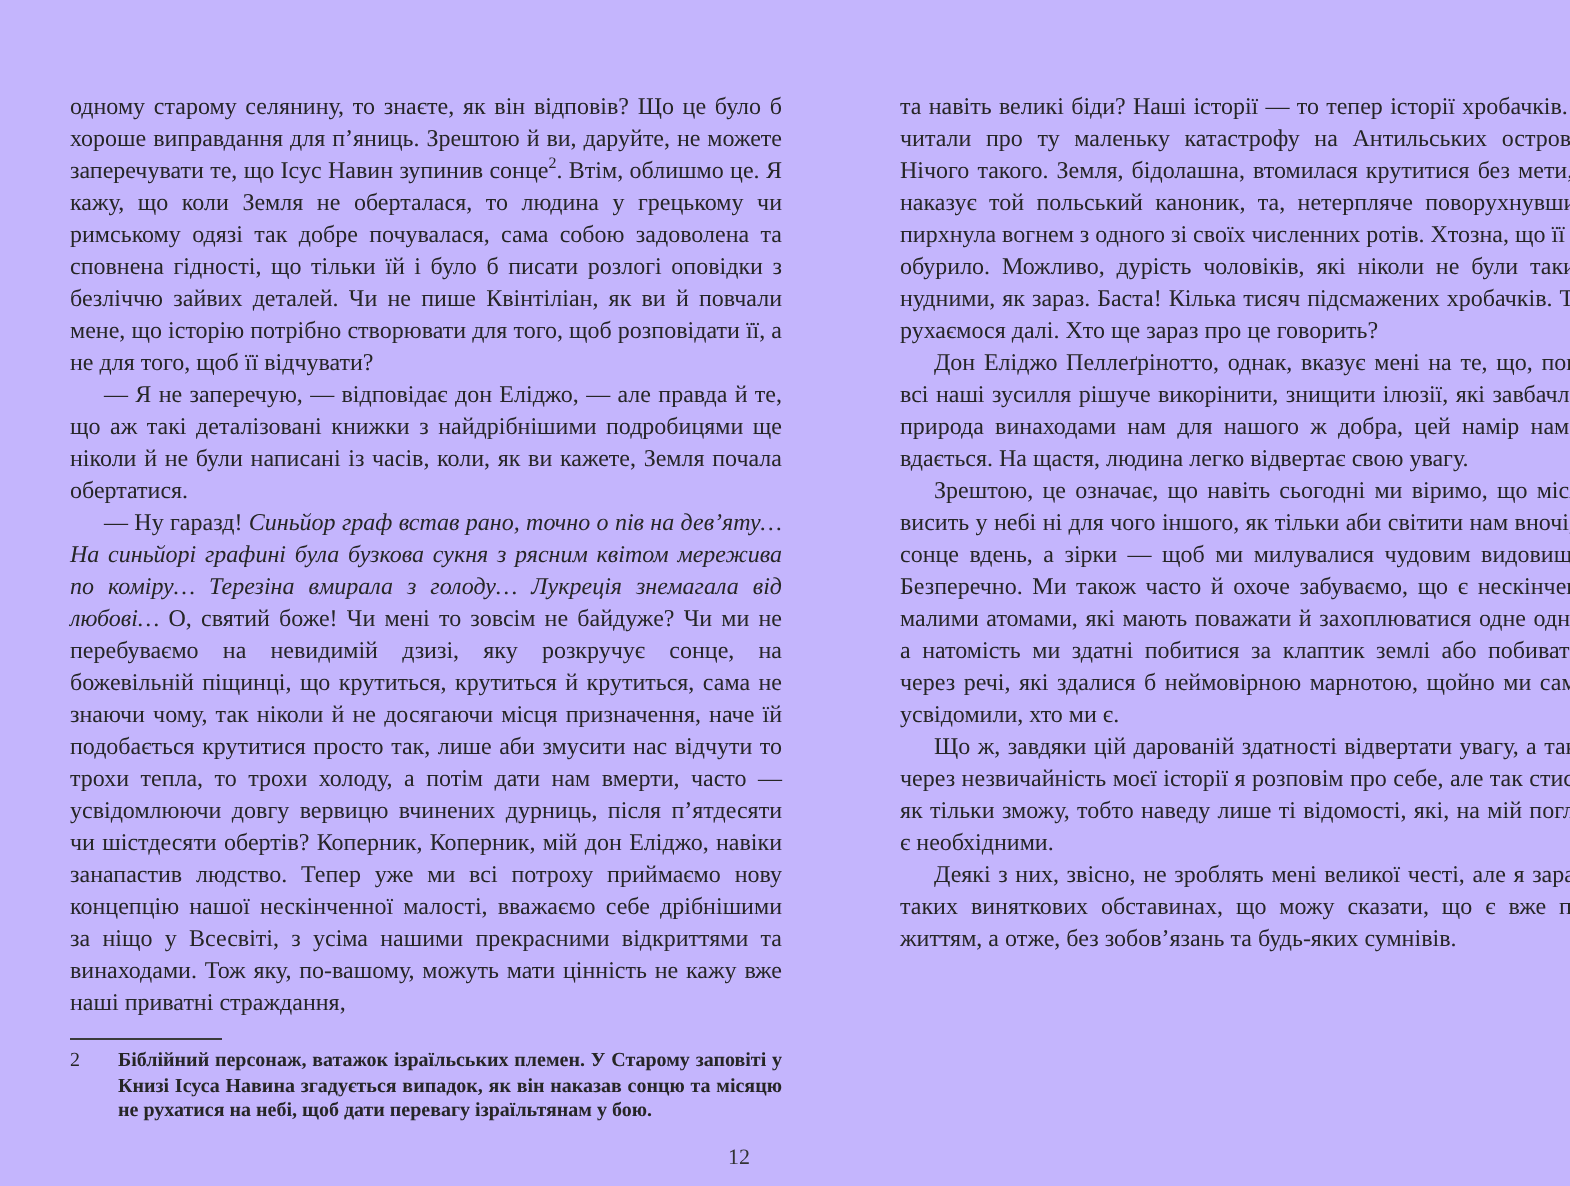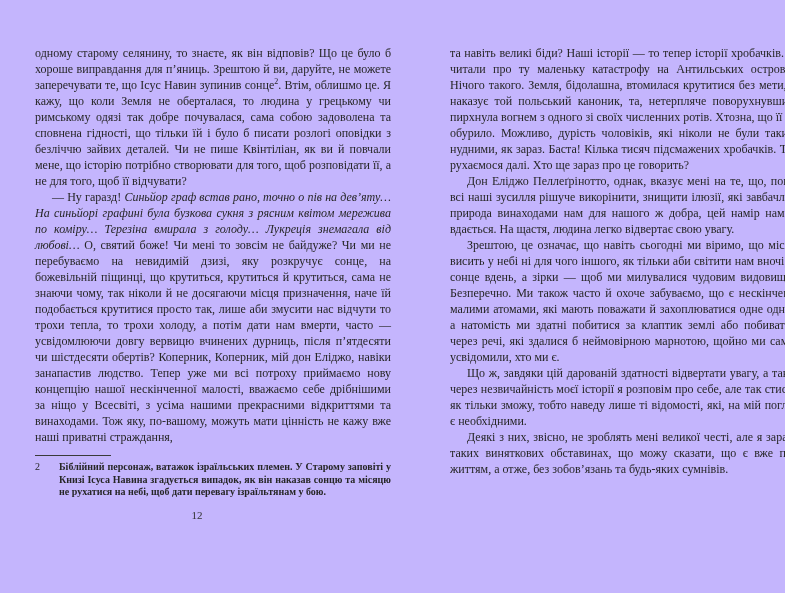--- a/index.html
+++ b/index.html
@@ -45,33 +45,34 @@
     font-size: 10px;
     line-height: 12.6px;
   }
   .footnote-num { flex: 0 0 24px; }
   .footnote-body { flex: 1; text-align: justify; font-weight: bold; }
   .page-number {
     margin-top: 8px;
     position: relative;
     left: -16px;
     width: 356px;
-    text-align: center;
+    text-align: right;
     font-size: 11px;
     color: #333333;
   }
 </style>
 </head>
 <body>
 
 <div class="spread">
 
   <section class="page page-left">
     <div class="body-text">
         <p class="para"><span>одному старому селянину, то знаєте, як він відповів? Що це було б хороше виправдання для п’яниць. Зрештою й ви, даруйте, не можете заперечувати те, що Ісус Навин зупинив сонце</span><sup>2</sup><span>. Втім, облишмо це. Я кажу, що коли Земля не оберталася, то людина у грецькому чи римському одязі так добре почувалася, сама собою задоволена та сповнена гідності, що тільки їй і було б писати розлогі оповідки з безліччю зайвих деталей. Чи не пише Квінтіліан, як ви й повчали мене, що історію потрібно створювати для того, щоб розповідати її, а не для того, щоб її відчувати?</span></p>
+        <p class="para indent"><span>— Я не заперечую, — відповідає дон Еліджо, — але правда й те, що аж такі деталізовані книжки з найдрібнішими подробицями ще ніколи й не були написані із часів, коли, як ви кажете, Земля почала обертатися.</span></p>
         <p class="para indent"><span>— Ну гаразд! </span><em>Синьйор граф встав рано, точно о пів на дев’яту… На синьйорі графині була бузкова сукня з рясним квітом мережива по коміру… Терезіна вмирала з голоду… Лукреція знемагала від любові… </em><span>О, святий боже! Чи мені то зовсім не байдуже? Чи ми не перебуваємо на невидимій дзизі, яку розкручує сонце, на божевільній піщинці, що крутиться, крутиться й крутиться, сама не знаючи чому, так ніколи й не досягаючи місця призначення, наче їй подобається крутитися просто так, лише аби змусити нас відчути то трохи тепла, то трохи холоду, а потім дати нам вмерти, часто — усвідомлюючи довгу вервицю вчинених дурниць, після п’ятдесяти чи шістдесяти обертів? Коперник, Коперник, мій дон Еліджо, навіки занапастив людство. Тепер уже ми всі потроху приймаємо нову концепцію нашої нескінченної малості, вважаємо себе дрібнішими за ніщо у Всесвіті, з усіма нашими прекрасними відкриттями та винаходами. Тож яку, по-вашому, можуть мати цінність не кажу вже наші приватні страждання,</span></p>
       </div>
 
     <div class="footnote">
       <div class="footnote-rule"></div>
       <div class="footnote-row">
         <span class="footnote-num">2</span>
         <span class="footnote-body">Біблійний персонаж, ватажок ізраїльських племен. У Старому заповіті у Книзі Ісуса Навина згадується випадок, як він наказав сонцю та місяцю не рухатися на небі, щоб дати перевагу ізраїльтянам у бою.</span>
       </div>
     </div>

